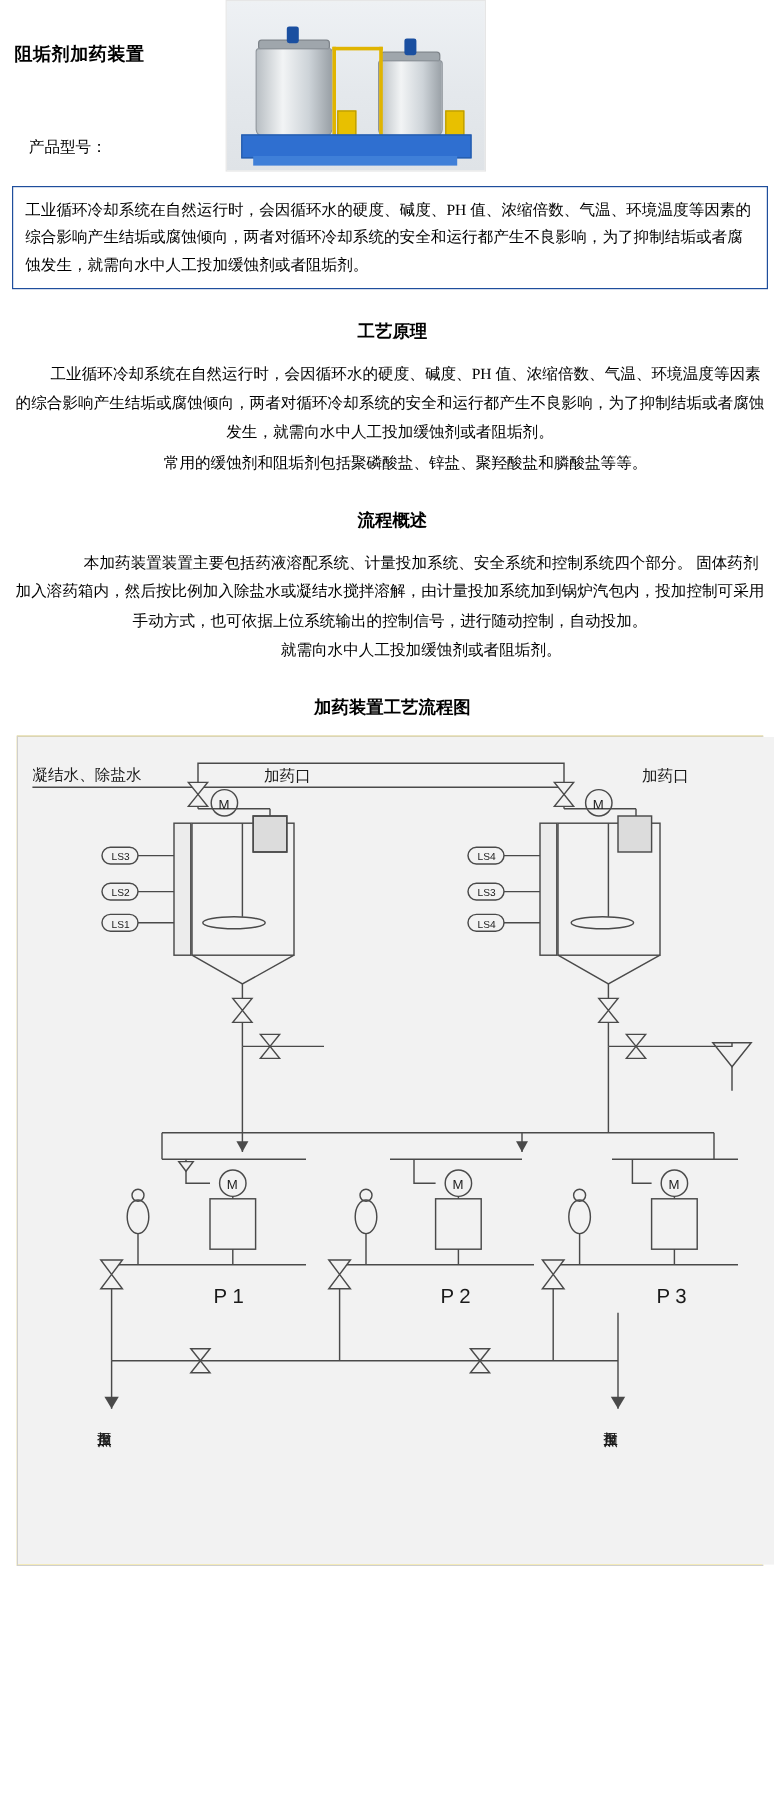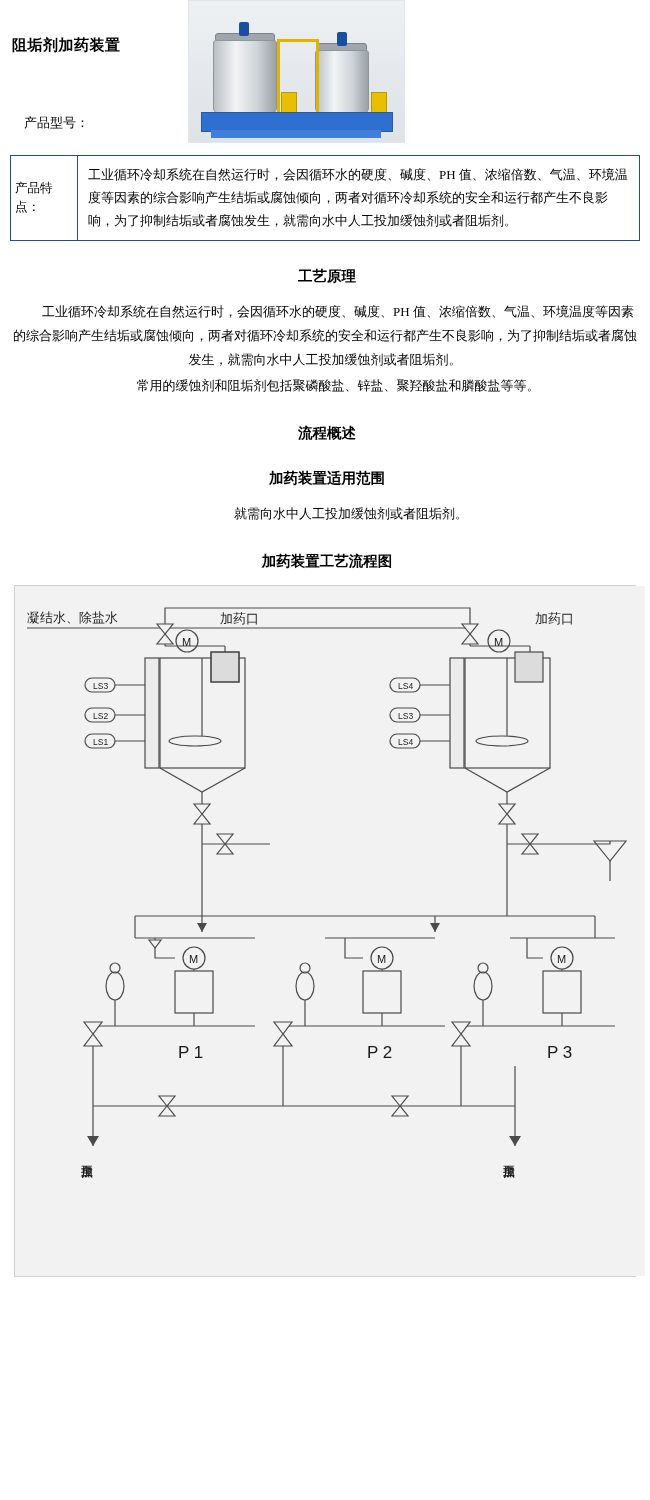--- a/index.html
+++ b/index.html
@@ -189,36 +189,35 @@
       <div class="tank t2"></div>
       <div class="frame"></div>
       <div class="pump p1"></div>
       <div class="pump p2"></div>
       <div class="floor"></div>
       <div class="floor2"></div>
     </div>
   </div>
 
   <div class="feature-table">
-    <div class="feature-label">产品特点：</div>
     <div class="feature-text serif">工业循环冷却系统在自然运行时，会因循环水的硬度、碱度、PH 值、浓缩倍数、气温、环境温度等因素的综合影响产生结垢或腐蚀倾向，两者对循环冷却系统的安全和运行都产生不良影响，为了抑制结垢或者腐蚀发生，就需向水中人工投加缓蚀剂或者阻垢剂。</div>
   </div>
 
   <div class="section">
     <h2 class="heading">工艺原理</h2>
     <p class="para serif">工业循环冷却系统在自然运行时，会因循环水的硬度、碱度、PH 值、浓缩倍数、气温、环境温度等因素的综合影响产生结垢或腐蚀倾向，两者对循环冷却系统的安全和运行都产生不良影响，为了抑制结垢或者腐蚀发生，就需向水中人工投加缓蚀剂或者阻垢剂。</p>
     <p class="para serif tight">常用的缓蚀剂和阻垢剂包括聚磷酸盐、锌盐、聚羟酸盐和膦酸盐等等。</p>
   </div>
 
   <div class="section">
     <h2 class="heading">流程概述</h2>
+    <p class="para serif indent-big">本加药装置装置主要包括药液溶配系统、计量投加系统、安全系统和控制系统四个部分。   固体药剂加入溶药箱内，然后按比例加入除盐水或凝结水搅拌溶解，由计量投加系统加到锅炉汽包内，投加控制可采用手动方式，也可依据上位系统输出的控制信号，进行随动控制，自动投加。</p>
   </div>
 
   <div class="section">
-    <h2 class="heading">加药装置适用范围</h2>
     <p class="para serif indent-big">就需向水中人工投加缓蚀剂或者阻垢剂。</p>
   </div>
 
   <div class="section">
     <h2 class="heading">加药装置工艺流程图</h2>
   </div>
 
   <div class="diagram-wrap">
     <svg viewBox="0 0 630 690" width="630" height="690" xmlns="http://www.w3.org/2000/svg">
       <rect x="0" y="0" width="630" height="690" fill="#f2f2f2"></rect>

